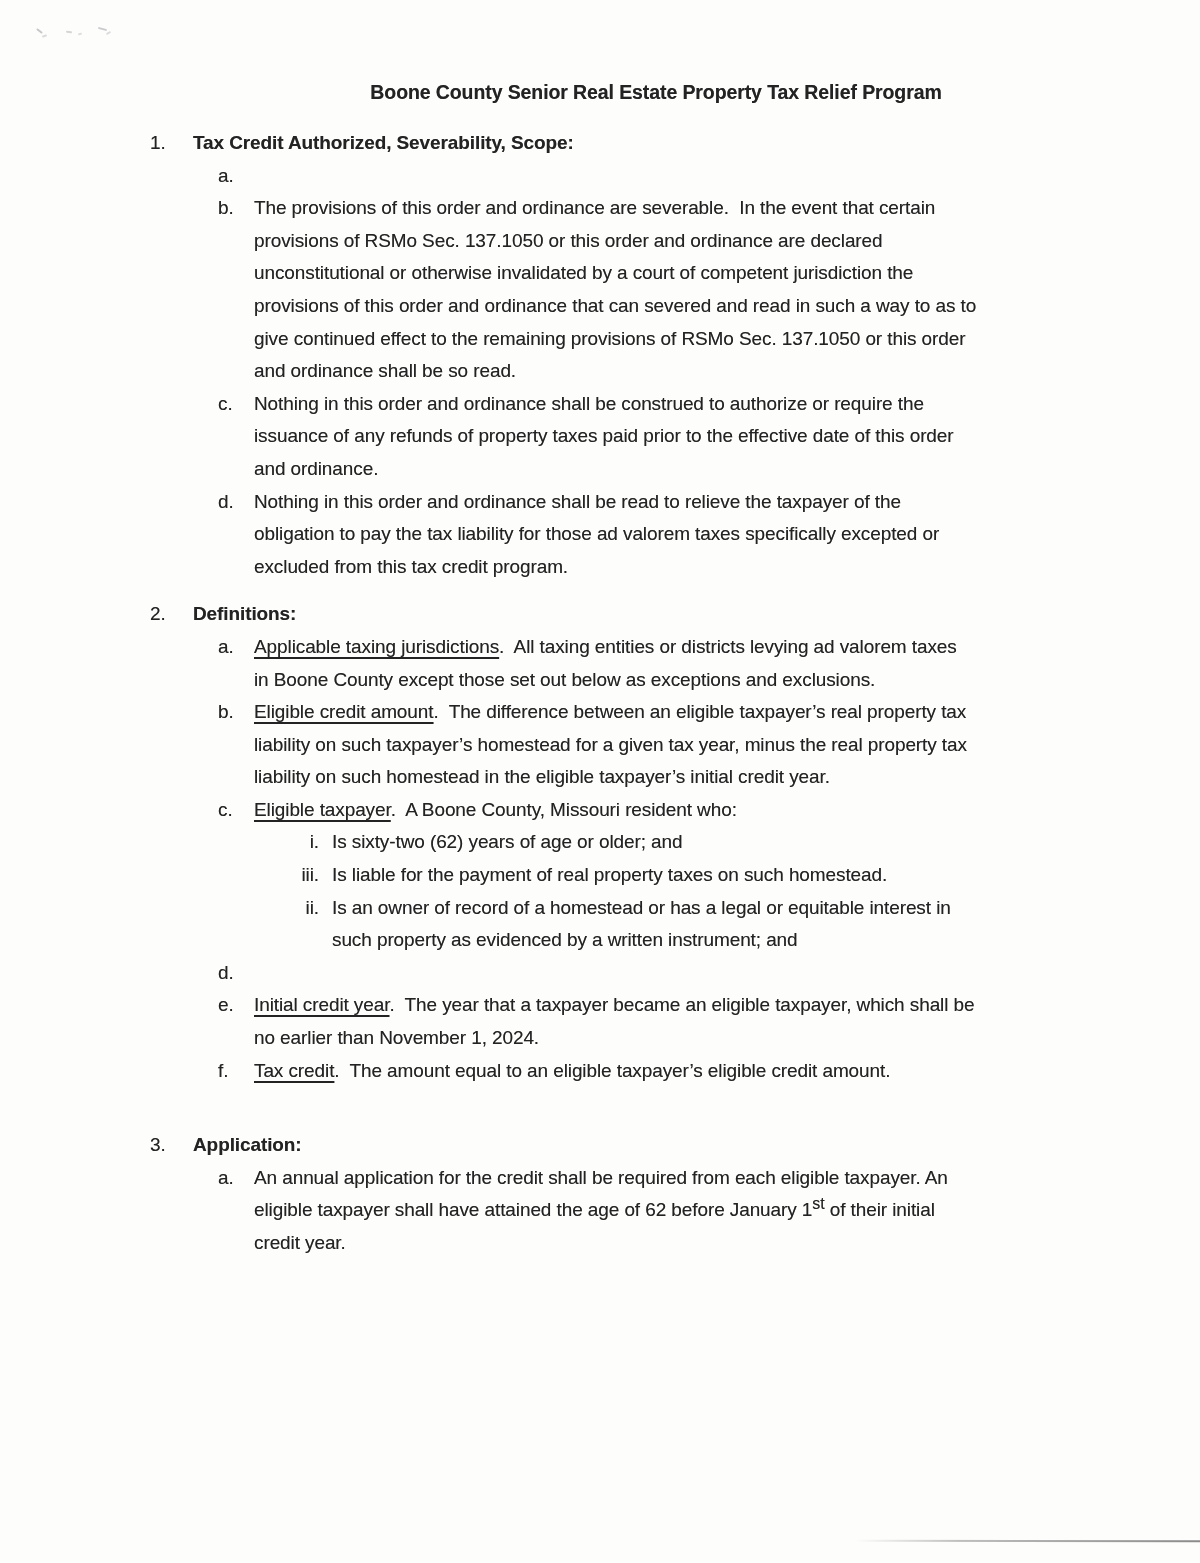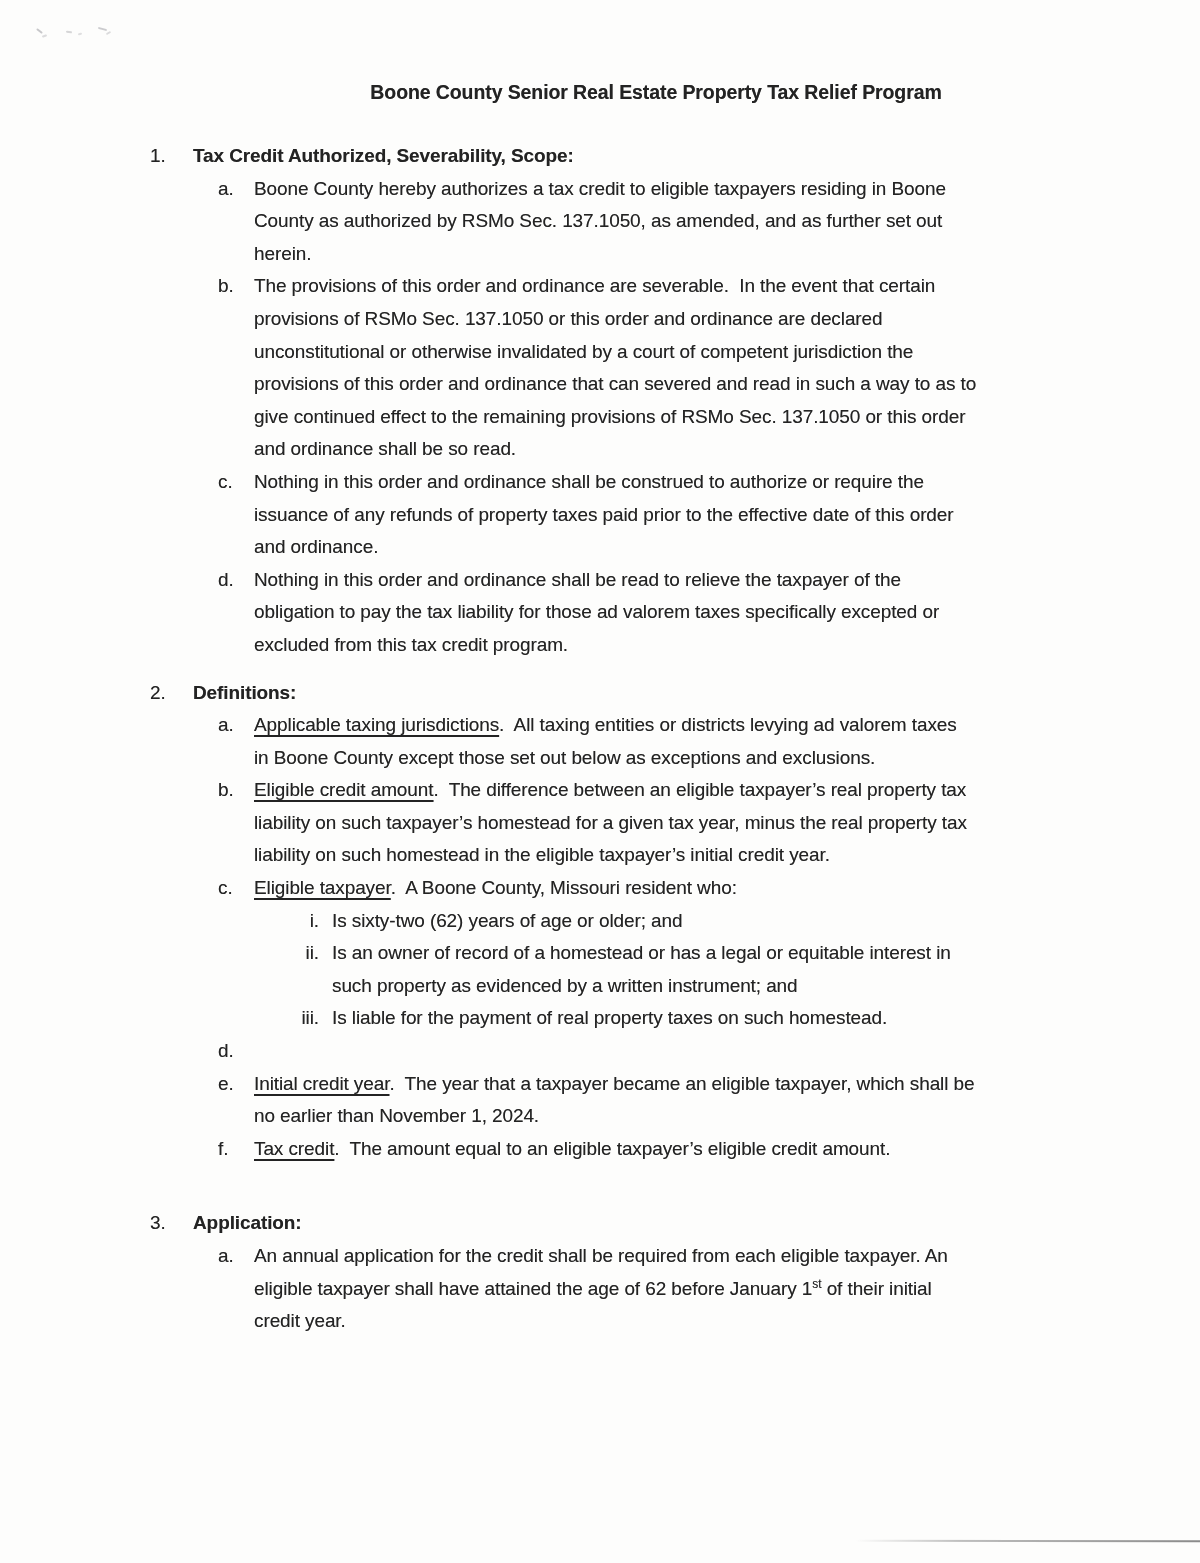--- a/index.html
+++ b/index.html
@@ -17,21 +17,21 @@
   
   .scan-marks span { position:absolute; display:block; background:#9a9aa0; opacity:.55; border-radius:1px; }
   .scan-marks .m1 { left:36px; top:30px;  width:7px;  height:2px; transform:rotate(38deg); }
   .scan-marks .m2 { left:42px; top:35px;  width:5px;  height:2px; transform:rotate(-20deg); opacity:.35;}
   .scan-marks .m3 { left:66px; top:31px;  width:6px;  height:2px; transform:rotate(8deg);  opacity:.4; }
   .scan-marks .m4 { left:78px; top:33px;  width:4px;  height:2px; transform:rotate(-12deg); opacity:.3;}
   .scan-marks .m5 { left:98px; top:28px;  width:9px;  height:2px; transform:rotate(15deg); opacity:.5; }
   .scan-marks .m6 { left:106px; top:32px; width:5px;  height:2px; transform:rotate(-30deg); opacity:.35;}
 
   .title {
-    margin:0 0 34px 0;
+    margin:0 0 21px 0;
     padding-left:112px;
     text-align:center;
     font-size:19.5px;
     font-weight:700;
     letter-spacing:-0.1px;
     line-height:28px;
     text-shadow:0 0 .4px rgba(0,0,0,.45);
   }
 
   .doc { margin-left:150px; margin-right:82px; font-size:19px; line-height:32.6px; letter-spacing:-0.1px;
@@ -47,21 +47,21 @@
 
   .item { display:flex; margin-left:68px; }
   .li-letter { width:36px; flex:0 0 36px; }
   .li-body { flex:1 1 auto; min-width:0; }
   .li-text { margin:0; white-space:pre-wrap; }
   .term { text-decoration:underline; text-underline-offset:4px; text-decoration-thickness:1.5px; }
 
   .sub { display:flex; }
   .sub-num { width:78px; flex:0 0 78px; text-align:right; padding-right:13px; box-sizing:border-box; }
 
-  sup.ord { font-size:12px; line-height:0; vertical-align:super; }
+  sup.ord { font-size:16px; line-height:0; vertical-align:super; }
 
   
   .scan-line {
     position:absolute; left:855px; right:0; top:1540px; height:2px;
     background:linear-gradient(to right, rgba(140,140,140,0), rgba(140,140,140,.55) 30%, rgba(110,110,110,.8));
     transform:rotate(.12deg);
   }
 </style>
 </head>
 <body>
@@ -81,23 +81,20 @@
 
   <div class="doc">
 
     <section class="sec">
       <div class="sec-head">
         <span class="sec-num">1.</span>
         <span class="sec-title">Tax Credit Authorized, Severability, Scope:</span>
       </div>
       <div class="item">
         <span class="li-letter">a.</span>
-        <p class="li-text">Boone County hereby authorizes a tax credit to eligible taxpayers residing in Boone
-County as authorized by RSMo Sec. 137.1050, as amended, and as further set out
-herein.</p>
       </div>
       <div class="item">
         <span class="li-letter">b.</span>
         <p class="li-text">The provisions of this order and ordinance are severable.  In the event that certain
 provisions of RSMo Sec. 137.1050 or this order and ordinance are declared
 unconstitutional or otherwise invalidated by a court of competent jurisdiction the
 provisions of this order and ordinance that can severed and read in such a way to as to
 give continued effect to the remaining provisions of RSMo Sec. 137.1050 or this order
 and ordinance shall be so read.</p>
       </div>
@@ -136,27 +133,27 @@
 
       <div class="item">
         <span class="li-letter">c.</span>
         <div class="li-body">
           <p class="li-text"><span class="term">Eligible taxpayer</span><span>.  A Boone County, Missouri resident who:</span></p>
           <div class="sub">
             <span class="sub-num">i.</span>
             <p class="li-text">Is sixty-two (62) years of age or older; and</p>
           </div>
           <div class="sub">
+            <span class="sub-num">iii.</span>
+            <p class="li-text">Is liable for the payment of real property taxes on such homestead.</p>
+          </div>
+          <div class="sub">
             <span class="sub-num">ii.</span>
             <p class="li-text">Is an owner of record of a homestead or has a legal or equitable interest in
 such property as evidenced by a written instrument; and</p>
-          </div>
-          <div class="sub">
-            <span class="sub-num">iii.</span>
-            <p class="li-text">Is liable for the payment of real property taxes on such homestead.</p>
           </div>
         </div>
       </div>
 
       <div class="item">
         <span class="li-letter">d.</span>
       </div>
 
       <div class="item">
         <span class="li-letter">e.</span>

